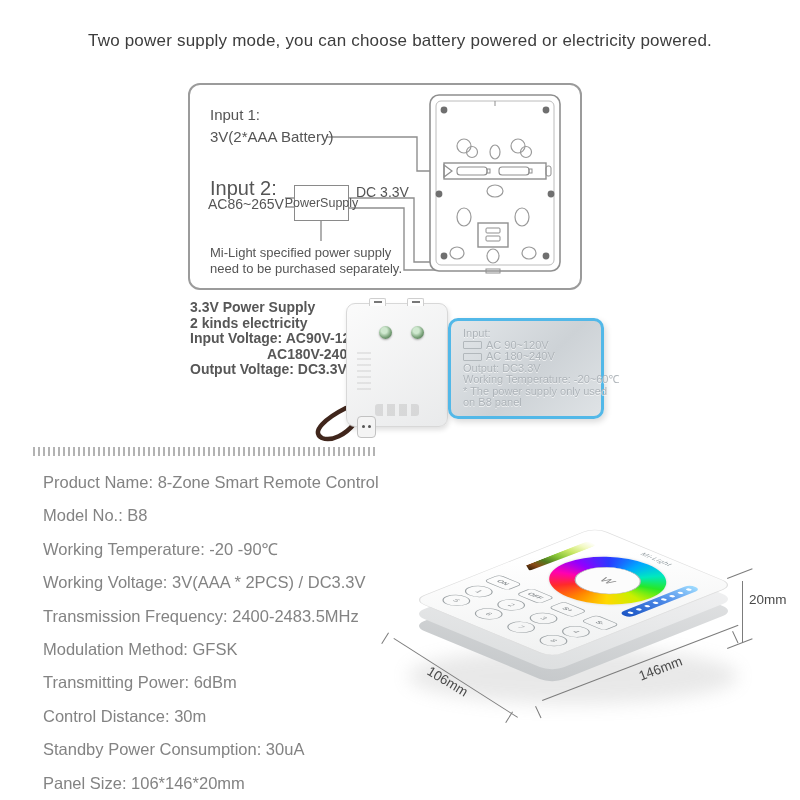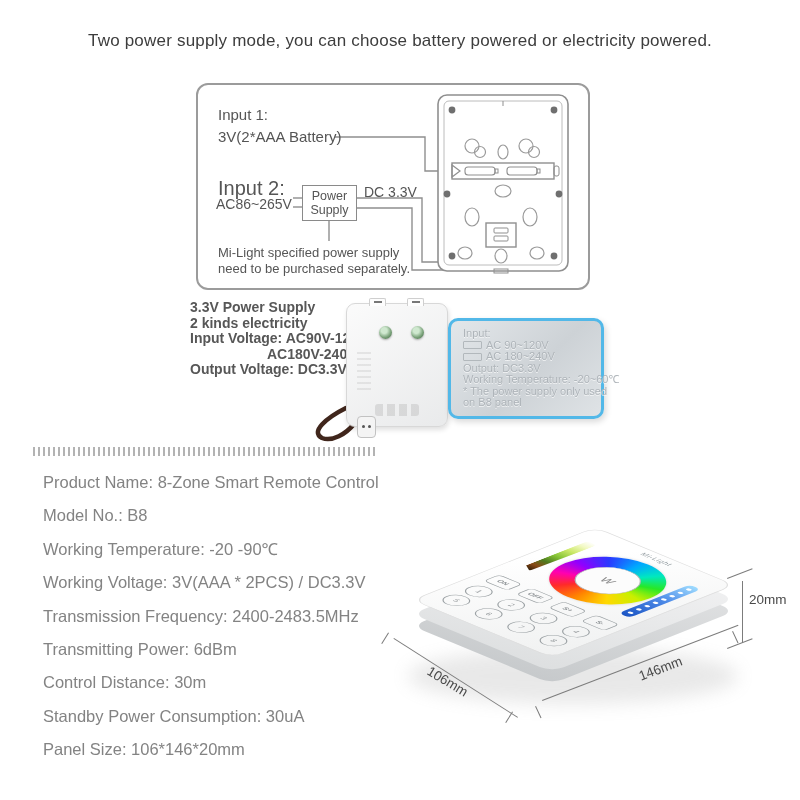--- a/index.html
+++ b/index.html
@@ -10,35 +10,35 @@
   .abs{position:absolute;}
 
   
   .page-title{
     left:0;right:0;top:31px;text-align:center;
     font-size:17px;color:#3d3d3d;letter-spacing:.2px;font-weight:400;
   }
 
   
   .diagram-box{
-    left:196px;top:83px;width:394px;height:207px;
+    left:188px;top:83px;width:394px;height:207px;
     border:2px solid #9b9b9b;border-radius:12px;box-sizing:border-box;
   }
   .diagram-box span{position:absolute;color:#555;white-space:nowrap;}
   .t-input1-label{left:20px;top:21px;font-size:15px;}
   .t-input1-value{left:20px;top:43px;font-size:15px;}
   .t-input2-label{left:20px;top:92px;font-size:20px;}
   .t-input2-value{left:18px;top:111px;font-size:14px;}
   .t-dc{left:166px;top:99px;font-size:14px;font-weight:normal;color:#4a4a4a;}
   .t-note1{left:20px;top:160px;font-size:13px;}
   .t-note2{left:20px;top:176px;font-size:13px;}
   .ps-box{
     position:absolute;left:104px;top:100px;width:55px;height:36px;
     border:1.5px solid #8a8a8a;box-sizing:border-box;
-    display:flex;flex-direction:column;align-items:center;justify-content:center;
+    display:flex;flex-direction:row;align-items:center;justify-content:center;
     font-size:12.5px;color:#555;line-height:14px;
   }
   .diagram-svg{position:absolute;left:0;top:0;}
 
   
   .psu-text{left:190px;top:300px;width:160px;font-size:14px;font-weight:bold;color:#575757;line-height:15.5px;}
   .psu-text div{white-space:nowrap;}
   .psu-indent{padding-left:77px;}
   .psu-unit{
     left:346px;top:303px;width:100px;height:122px;
@@ -234,20 +234,21 @@
 </div>
 
 <div class="abs separator"></div>
 
 <ul class="abs spec-list">
   <li>Product Name: 8-Zone Smart Remote Control</li>
   <li>Model No.: B8</li>
   <li>Working Temperature: -20 -90℃</li>
   <li>Working Voltage: 3V(AAA * 2PCS) / DC3.3V</li>
   <li>Transmission Frequency: 2400-2483.5MHz</li>
+  <li>Modulation Method: GFSK</li>
   <li>Transmitting Power: 6dBm</li>
   <li>Control Distance: 30m</li>
   <li>Standby Power Consumption: 30uA</li>
   <li>Panel Size: 106*146*20mm</li>
 </ul>
 
 <div class="abs panel-shadow"></div>
 <div class="abs panel-layer panel-body"></div>
 <div class="abs panel-layer panel-mid"></div>
 <div class="abs panel-layer panel-top">

